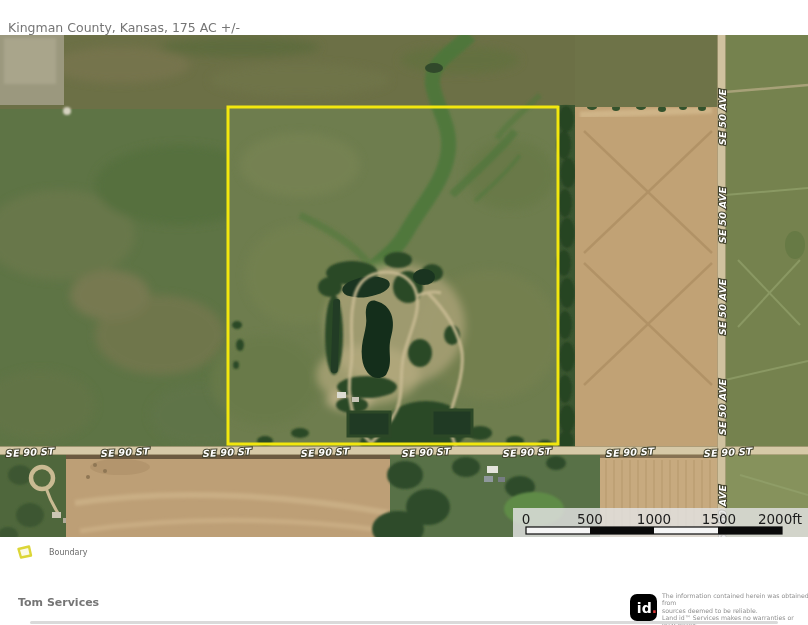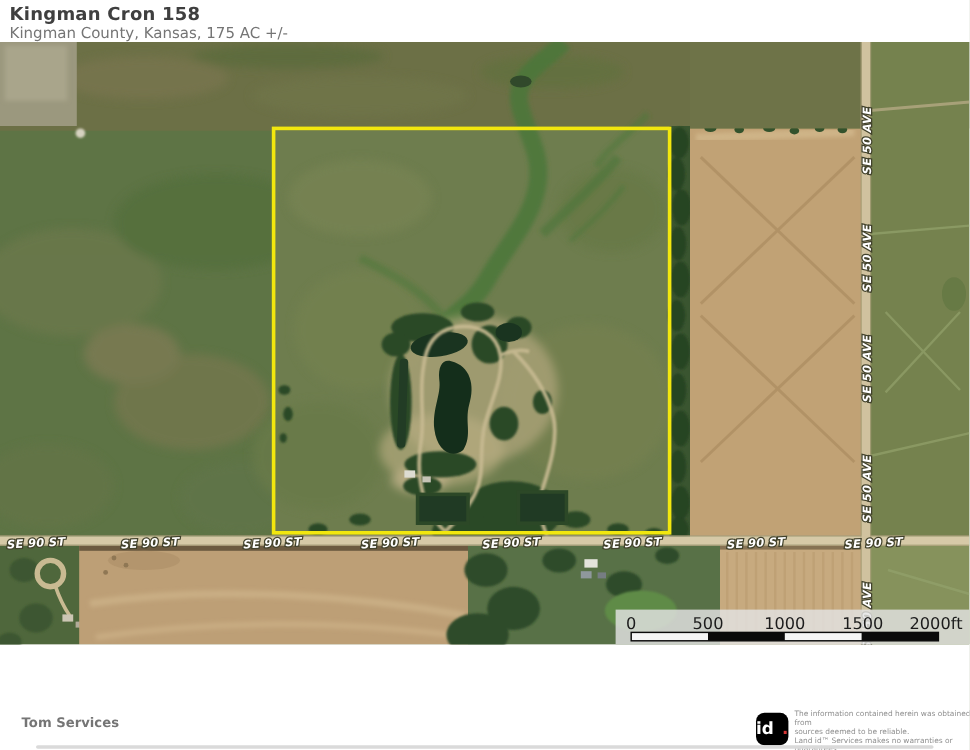--- a/index.html
+++ b/index.html
@@ -16,32 +16,31 @@
               stroke:#42422c;stroke-width:2.1px;paint-order:stroke;letter-spacing:.3px;}
   .scale-num{font-size:13.5px;fill:#1c1c1c;}
   
   .legend{position:absolute;top:537px;left:0;width:808px;height:30px;background:#fff;}
   .legend-item{position:absolute;left:16px;top:8px;display:flex;align-items:center;}
   .legend-label{margin-left:16px;font-size:8px;color:#6b6b6b;}
   
   .author{position:absolute;left:18px;top:596px;font-size:11px;font-weight:bold;color:#757575;}
   .credit{position:absolute;left:630px;top:592px;display:flex;align-items:flex-start;}
   .idlogo{width:27px;height:27px;background:#000;border-radius:7px;display:flex;align-items:center;
-          justify-content:space-between;font-weight:bold;font-size:14px;color:#fff;flex:0 0 auto;margin-top:2px;}
+          justify-content:flex-end;font-weight:bold;font-size:14px;color:#fff;flex:0 0 auto;margin-top:2px;}
   .idlogo .dot{color:#d93636;}
   .disclaimer{margin-left:5px;width:152px;font-size:6.2px;line-height:7.3px;color:#8f8f8f;}
   .bottom-bar{position:absolute;left:30px;right:30px;bottom:1px;height:3px;background:#dadada;border-radius:2px;}
 </style>
 </head>
 <body>
 
 <div class="page">
 
   <div class="hdr">
-    <div class="title">Kingman Cron 158</div>
     <div class="subtitle">Kingman County, Kansas, 175 AC +/-</div>
   </div>
 
   <div class="map">
   <svg width="808" height="502" viewBox="0 0 808 502">
     <defs>
       <filter id="b4" x="-30%" y="-30%" width="160%" height="160%">
             <feGaussianBlur stdDeviation="4"></feGaussianBlur>
           </filter>
       <filter id="b2" x="-30%" y="-30%" width="160%" height="160%">
@@ -264,20 +263,28 @@
       <text class="scale-num" x="654" y="489" text-anchor="middle">1000</text>
       <text class="scale-num" x="719" y="489" text-anchor="middle">1500</text>
       <text class="scale-num" x="780" y="489" text-anchor="middle">2000ft</text>
       <rect x="526" y="492" width="256" height="7" fill="#f5f5f5" stroke="#0a0a0a" stroke-width="1.2"></rect>
       <rect x="590" y="492" width="64" height="7" fill="#0a0a0a"></rect>
       <rect x="718" y="492" width="64" height="7" fill="#0a0a0a"></rect>
     </g>
   </svg>
   </div>
 
+  <div class="legend">
+    <div class="legend-item">
+      <svg width="17" height="14" viewBox="0 0 17 14">
+        <polygon points="2.5,4 13,1.5 15,10.5 5,12.5" fill="#fbfae8" stroke-width="2.4" stroke-linejoin="round" stroke="#dcd637"></polygon>
+      </svg>
+      <span class="legend-label">Boundary</span>
+    </div>
+  </div>
 
   <div class="author">Tom Services</div>
 
   <div class="credit">
     <div class="idlogo">
         <span>id</span>
         <span class="dot">.</span>
       </div>
     <div class="disclaimer">
       <div>The information contained herein was obtained from</div>

